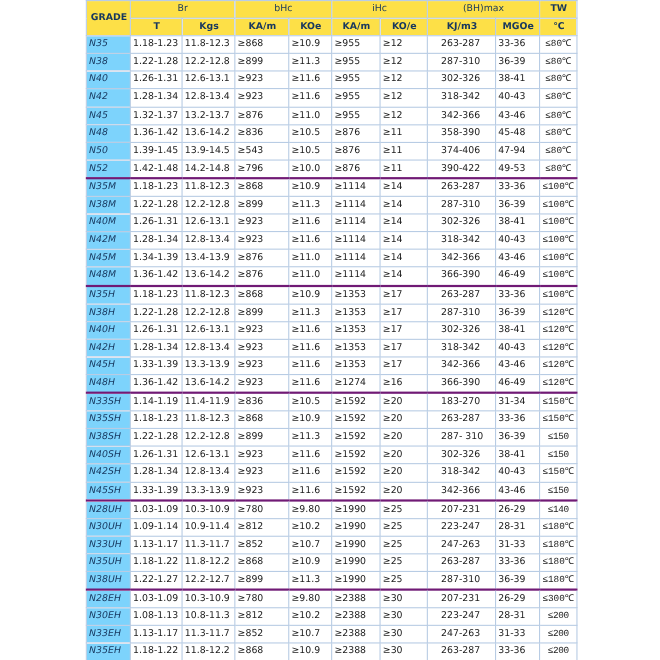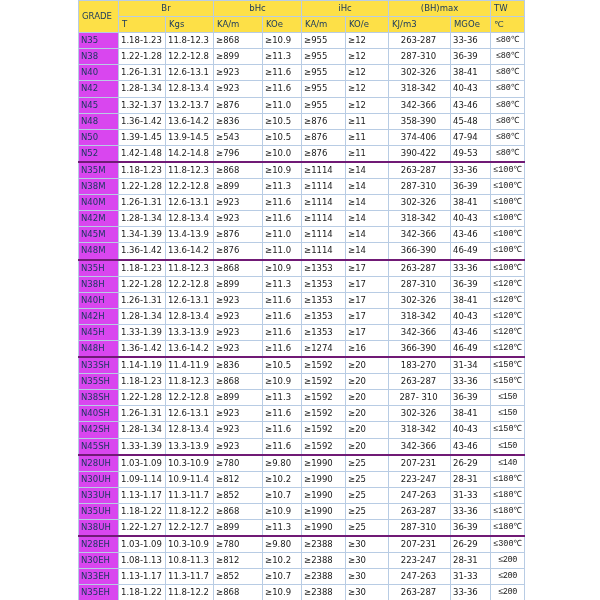--- a/index.html
+++ b/index.html
@@ -37,36 +37,37 @@
     box-sizing: border-box;
   }
   
   .hdr {
     background: #fde047;
     color: #17375e;
     font-size: 8.5px;
     text-align: center;
     border: 1px solid #7ba0ce;
   }
-  .hdr.left { text-align: left; padding-left: 3px; }
+  .hdr.left { text-align: center; padding-left: 3px; font-weight: bold; }
   .grade-cell {
-    background: #d946ef;
+    background: #7dd3fc;
     color: #17375e;
     font-weight: bold;
     font-size: 8.5px;
     text-align: left;
     padding-left: 3px;
     border: 1px solid #7ba0ce;
+    font-style: italic;
   }
   .data {
     background: #ffffff;
     text-align: left;
     padding-left: 3px;
   }
-  .data.center { text-align: center; padding-left: 0; }
+  .data.center { padding-left: 12px; }
   .tw { text-align: center; padding-left: 0; font-size: 8.5px; font-family: Liberation Mono, monospace; }
   .tw.tight { letter-spacing: -0.3px; }
   
   tr.group-end td { border-bottom: 2px solid #701a75; }
   .colw-grade { width: 40px; }
   .colw-t { width: 47px; }
   .colw-kgs { width: 48px; }
   .colw-bka { width: 49px; }
   .colw-bkoe { width: 39px; }
   .colw-ika { width: 44px; }

